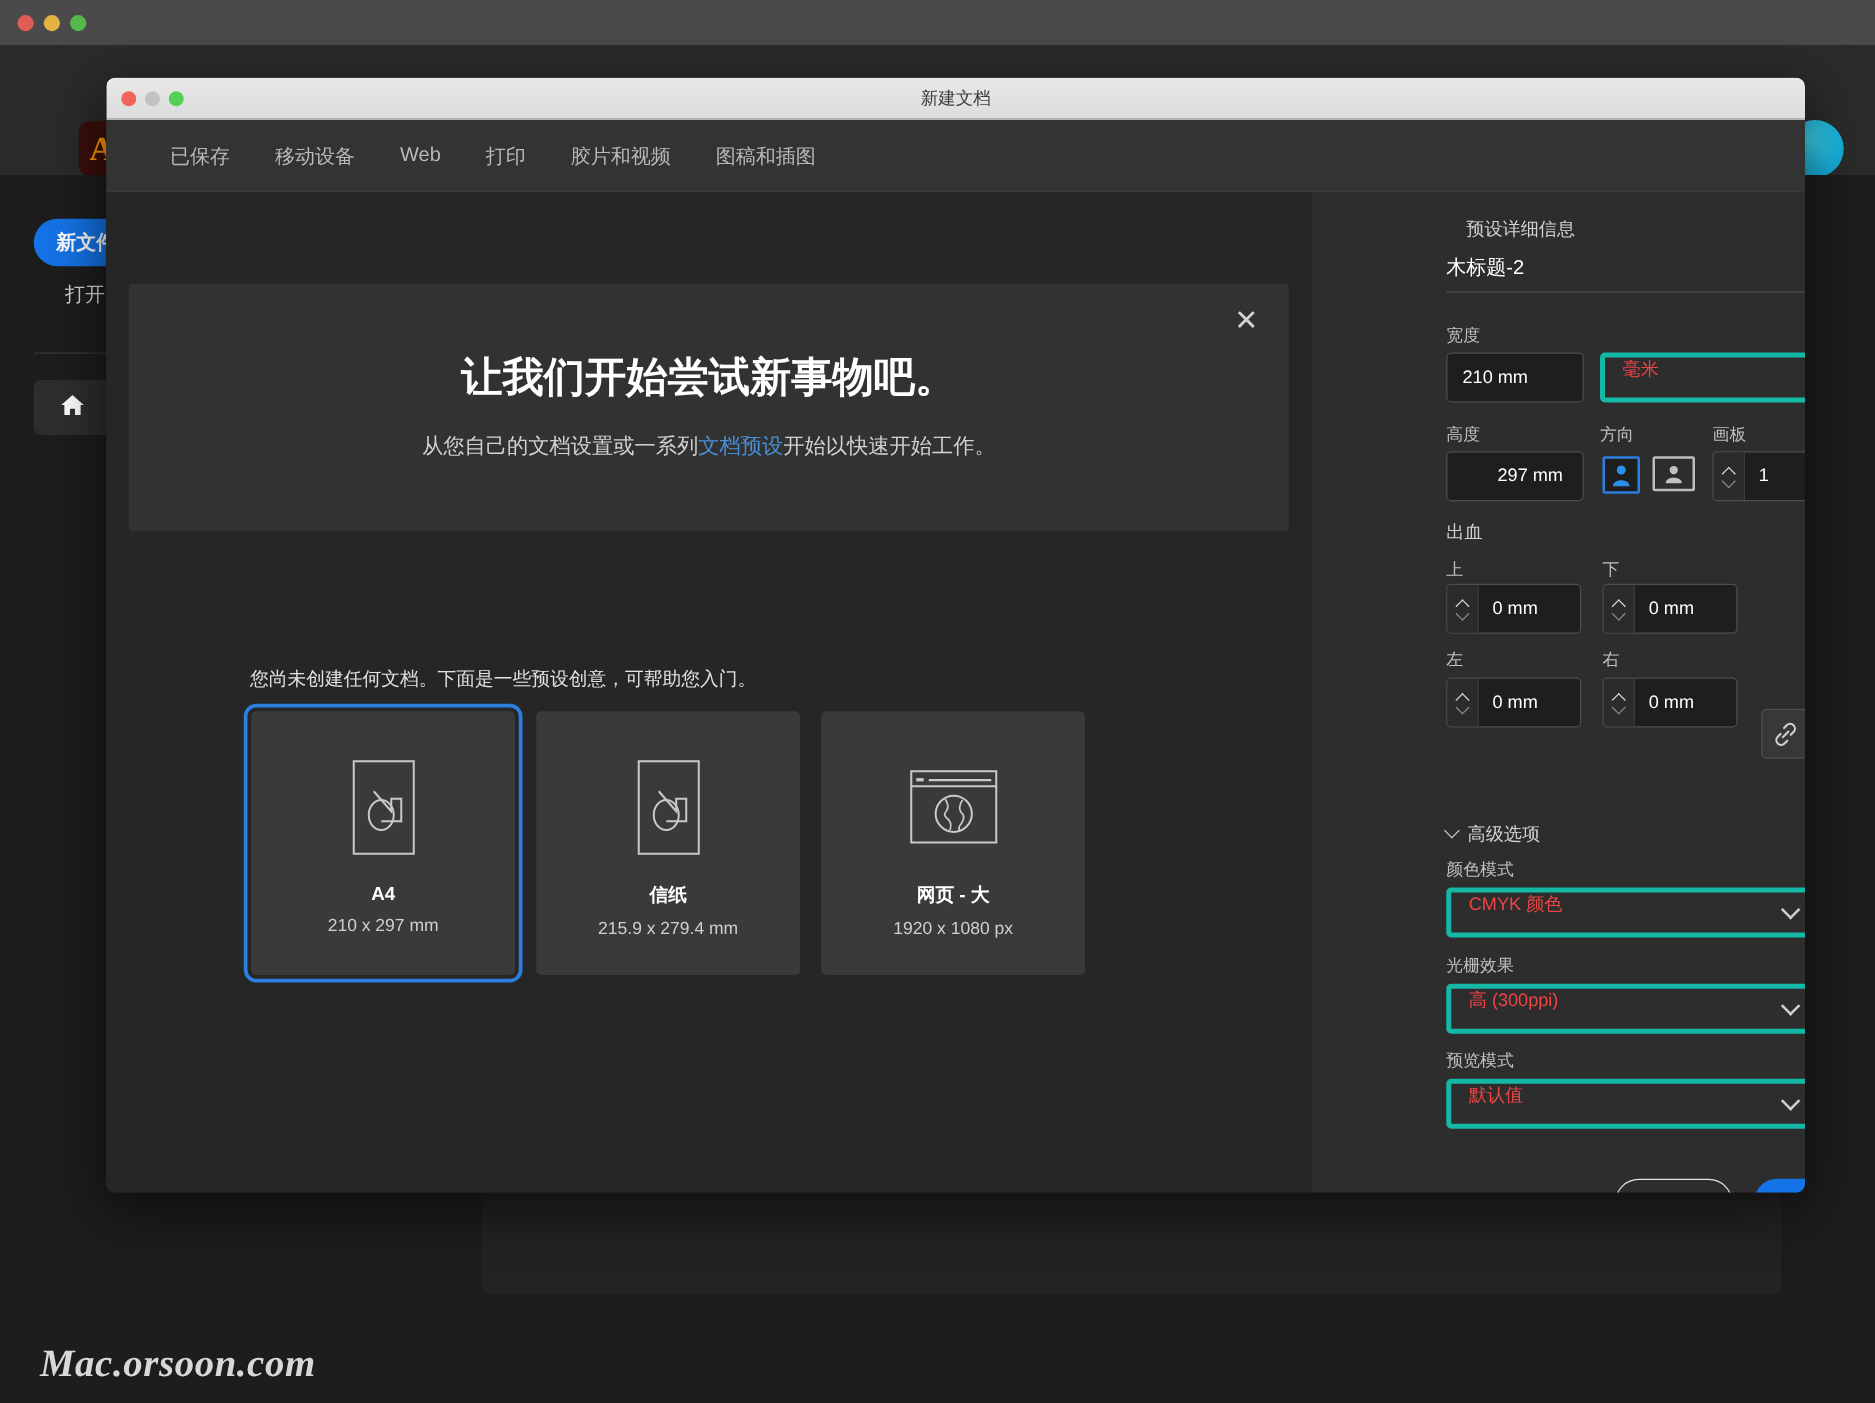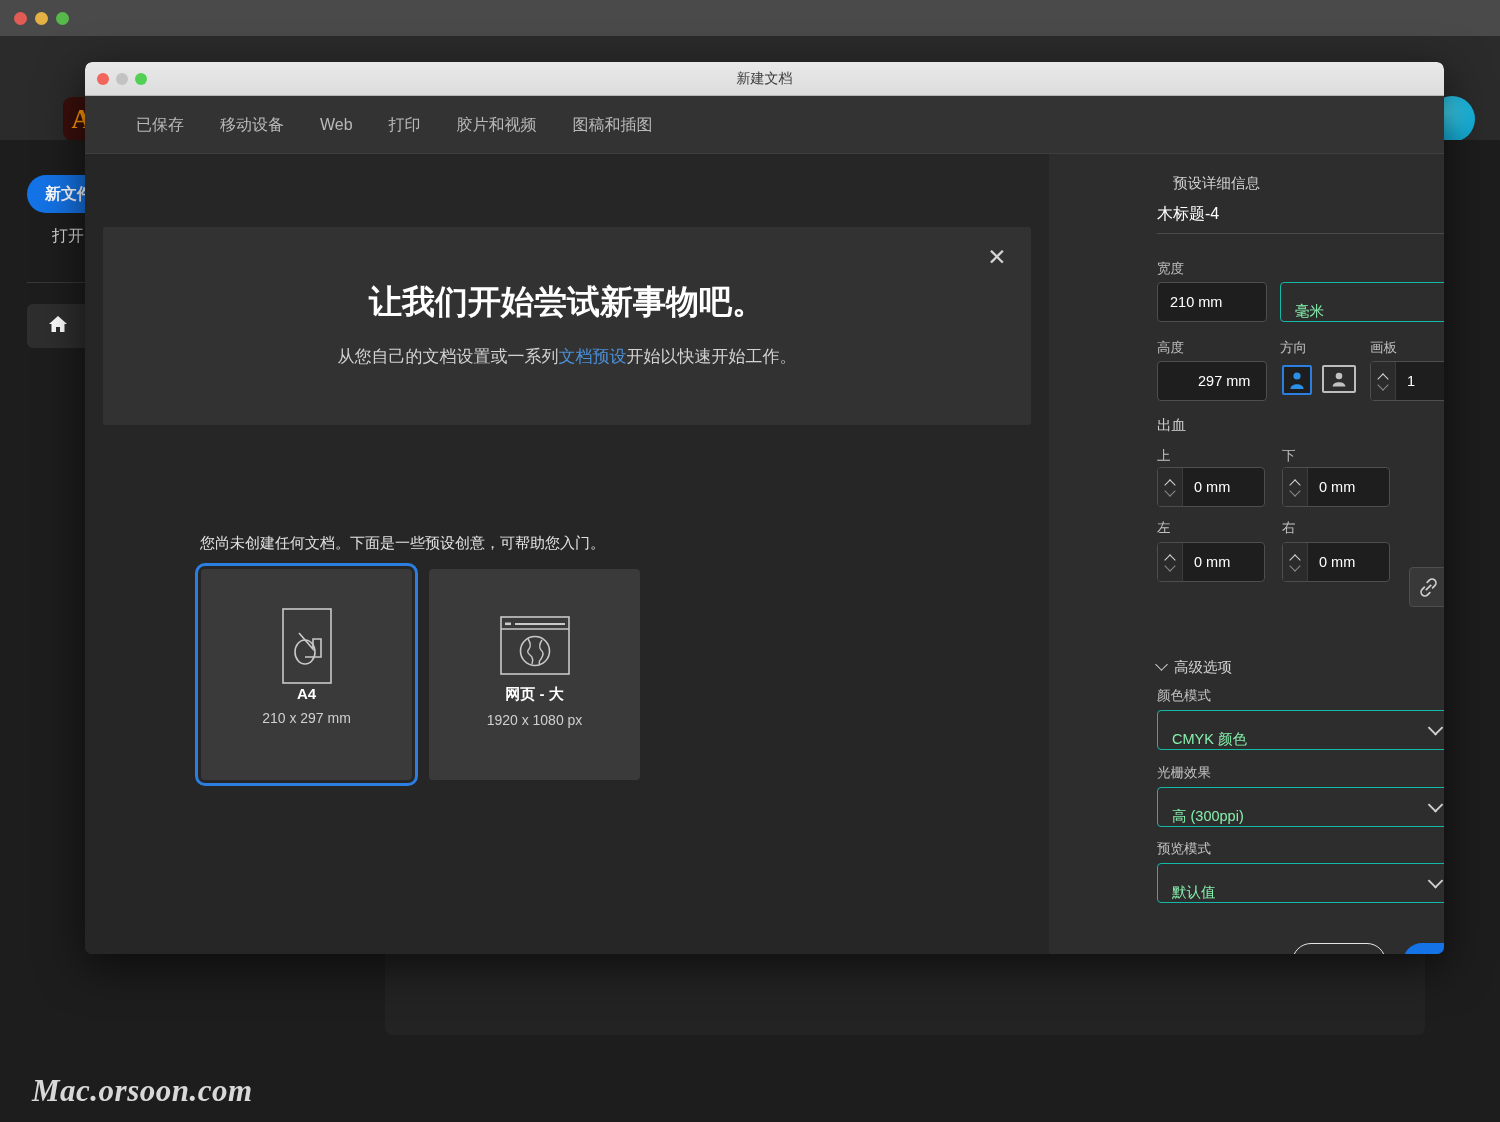--- a/index.html
+++ b/index.html
@@ -176,21 +176,21 @@
 
   
   #cards { position: absolute; left: 116px; top: 415px; display: flex; gap: 17px; }
   .card {
     position: relative; width: 211px; height: 211px;
     background: #3a3a3a; border-radius: 4px;
     display: flex; flex-direction: column; align-items: center;
   }
   .card.selected { outline: 3px solid #2a7fe0; outline-offset: 3px; }
   .card-icon { margin-top: 38px; height: 78px; display: flex; align-items: center; justify-content: center; }
-  .card-name { color: #ffffff; font-size: 15px; font-weight: bold; text-align: center; }
+  .card-name { margin-top: 22px; color: #ffffff; font-size: 15px; font-weight: bold; text-align: center; }
   .card-size { margin-top: 8px; color: #cfcfcf; font-size: 14px; }
 
   
   #right-pane {
     position: absolute; left: 964px; top: 0; width: 395px; height: 800px;
     background: #2d2d2d;
   }
   .rp-section-title { color: #d2d2d2; font-size: 14.5px; }
 
   #preset-title { position: absolute; left: 105px; top: 22px; margin-left: 16px; }
@@ -199,22 +199,22 @@
     color: #ffffff; font-size: 16px; display: flex; align-items: center;
     border-bottom: 1px solid #4b4b4b;
   }
 
   .fld-label { position: absolute; color: #c0c0c0; font-size: 13.5px; }
   .txtbox {
     position: absolute; background: #1e1e1e; border: 1px solid #4e4e4e; border-radius: 4px;
     color: #ffffff; font-size: 14.5px; display: flex; align-items: center; padding-left: 12px;
   }
   .selbox {
-    position: absolute; background: #2d2d2d; border: 1px solid #14b8a6; border-radius: 4px;
-    color: #86efac; font-size: 14.5px; display: flex; align-items: flex-end; padding-left: 14px;
+    position: absolute; background: #2d2d2d; border: 4px solid #14b8a6; border-radius: 4px;
+    color: #ef4444; font-size: 14.5px; display: flex; align-items: flex-start; padding-left: 14px;
   }
   .chev {
     position: absolute; right: 13px; top: 50%; width: 11px; height: 11px;
     border-right: 2px solid #cfcfcf; border-bottom: 2px solid #cfcfcf;
     transform: translateY(-70%) rotate(45deg);
   }
 
   
   .spinbox {
     position: absolute; height: 40px; width: 108px;
@@ -384,20 +384,31 @@
             <svg width="60" height="78" viewBox="0 0 60 78">
               <rect x="6" y="2" width="48" height="74" fill="none" stroke="#c9c9c9" stroke-width="1.6"></rect>
               <path d="M22 26 L36 42 L36 32 L44 32 L44 50 L28 50" fill="none" stroke="#c9c9c9" stroke-width="1.6"></path>
               <ellipse cx="28" cy="45" rx="10" ry="12" fill="none" stroke="#c9c9c9" stroke-width="1.6"></ellipse>
             </svg>
           </div>
           <div class="card-name">A4</div>
           <div class="card-size">210 x 297 mm</div>
         </div>
 
+        <div class="card">
+          <div class="card-icon">
+            <svg width="60" height="78" viewBox="0 0 60 78">
+              <rect x="6" y="2" width="48" height="74" fill="none" stroke="#c9c9c9" stroke-width="1.6"></rect>
+              <path d="M22 26 L36 42 L36 32 L44 32 L44 50 L28 50" fill="none" stroke="#c9c9c9" stroke-width="1.6"></path>
+              <ellipse cx="28" cy="45" rx="10" ry="12" fill="none" stroke="#c9c9c9" stroke-width="1.6"></ellipse>
+            </svg>
+          </div>
+          <div class="card-name">信纸</div>
+          <div class="card-size">215.9 x 279.4 mm</div>
+        </div>
 
         <div class="card">
           <div class="card-icon">
             <svg width="78" height="66" viewBox="0 0 78 66">
               <rect x="5" y="4" width="68" height="57" fill="none" stroke="#c9c9c9" stroke-width="1.6"></rect>
               <line x1="5" y1="16" x2="73" y2="16" stroke="#c9c9c9" stroke-width="1.6"></line>
               <rect x="9" y="9.5" width="6" height="2.6" fill="#c9c9c9"></rect>
               <line x1="19" y1="11" x2="69" y2="11" stroke="#c9c9c9" stroke-width="1.8"></line>
               <circle cx="39" cy="38" r="14.5" fill="none" stroke="#c9c9c9" stroke-width="1.6"></circle>
               <path d="M32 26 Q36 32 33 36 Q30 39 34 42 Q38 45 36 51" fill="none" stroke="#c9c9c9" stroke-width="1.4"></path>
@@ -409,21 +420,21 @@
         </div>
 
       </div>
     </div>
 
     <div id="right-pane"></div>
   </div>
 
   <div class="rp-section-title" id="preset-title" style="position:absolute;left:1072px;top:112px;">预设详细信息</div>
 
-  <div id="docname-field" style="position:absolute;left:1072px;top:134px;width:335px;height:38px;">木标题-4</div>
+  <div id="docname-field" style="position:absolute;left:1072px;top:134px;width:335px;height:38px;">木标题-2</div>
 
   <div class="fld-label" style="left:1072px;top:198px;">宽度</div>
   <div class="txtbox" style="left:1072px;top:220px;width:110px;height:40px;">210 mm</div>
   <div class="selbox" style="left:1195px;top:220px;width:212px;height:40px;">
     <span>毫米</span>
 
   </div>
 
   <div class="fld-label" style="left:1072px;top:277px;">高度</div>
   <div class="txtbox" style="left:1072px;top:299px;width:110px;height:40px;padding-left:40px;">297 mm</div>

